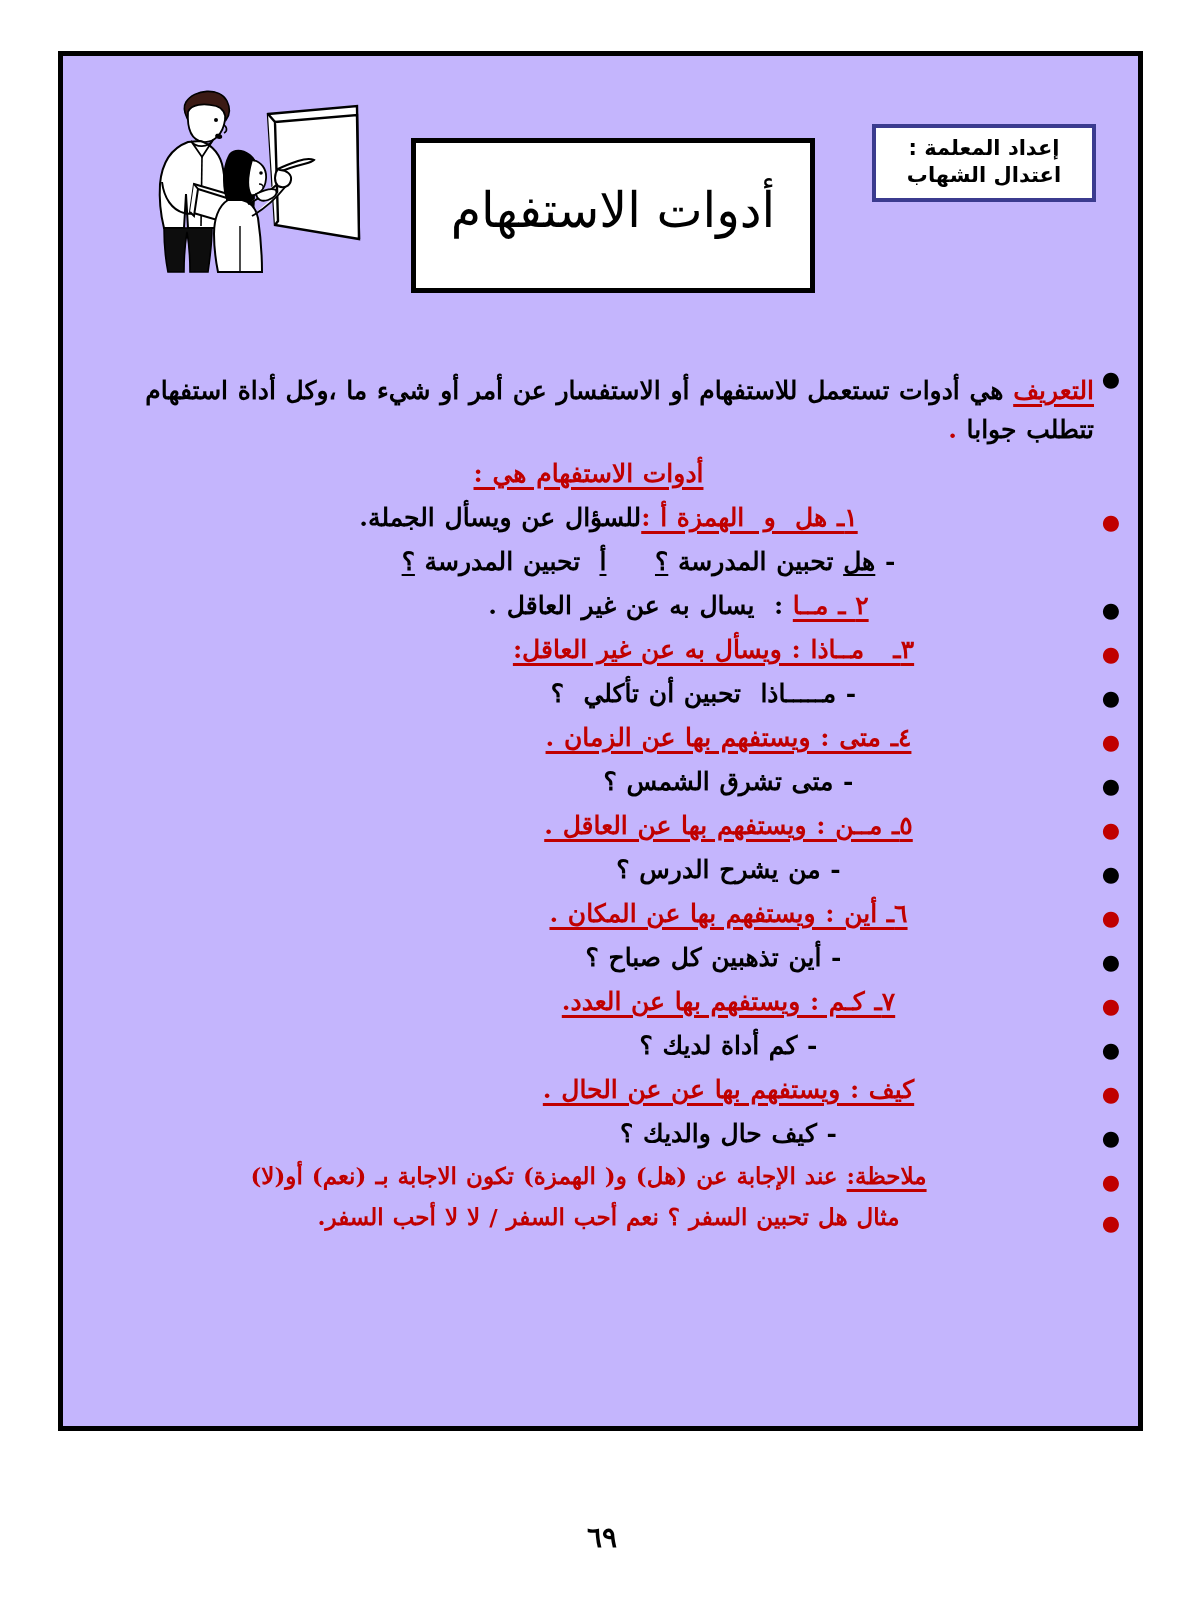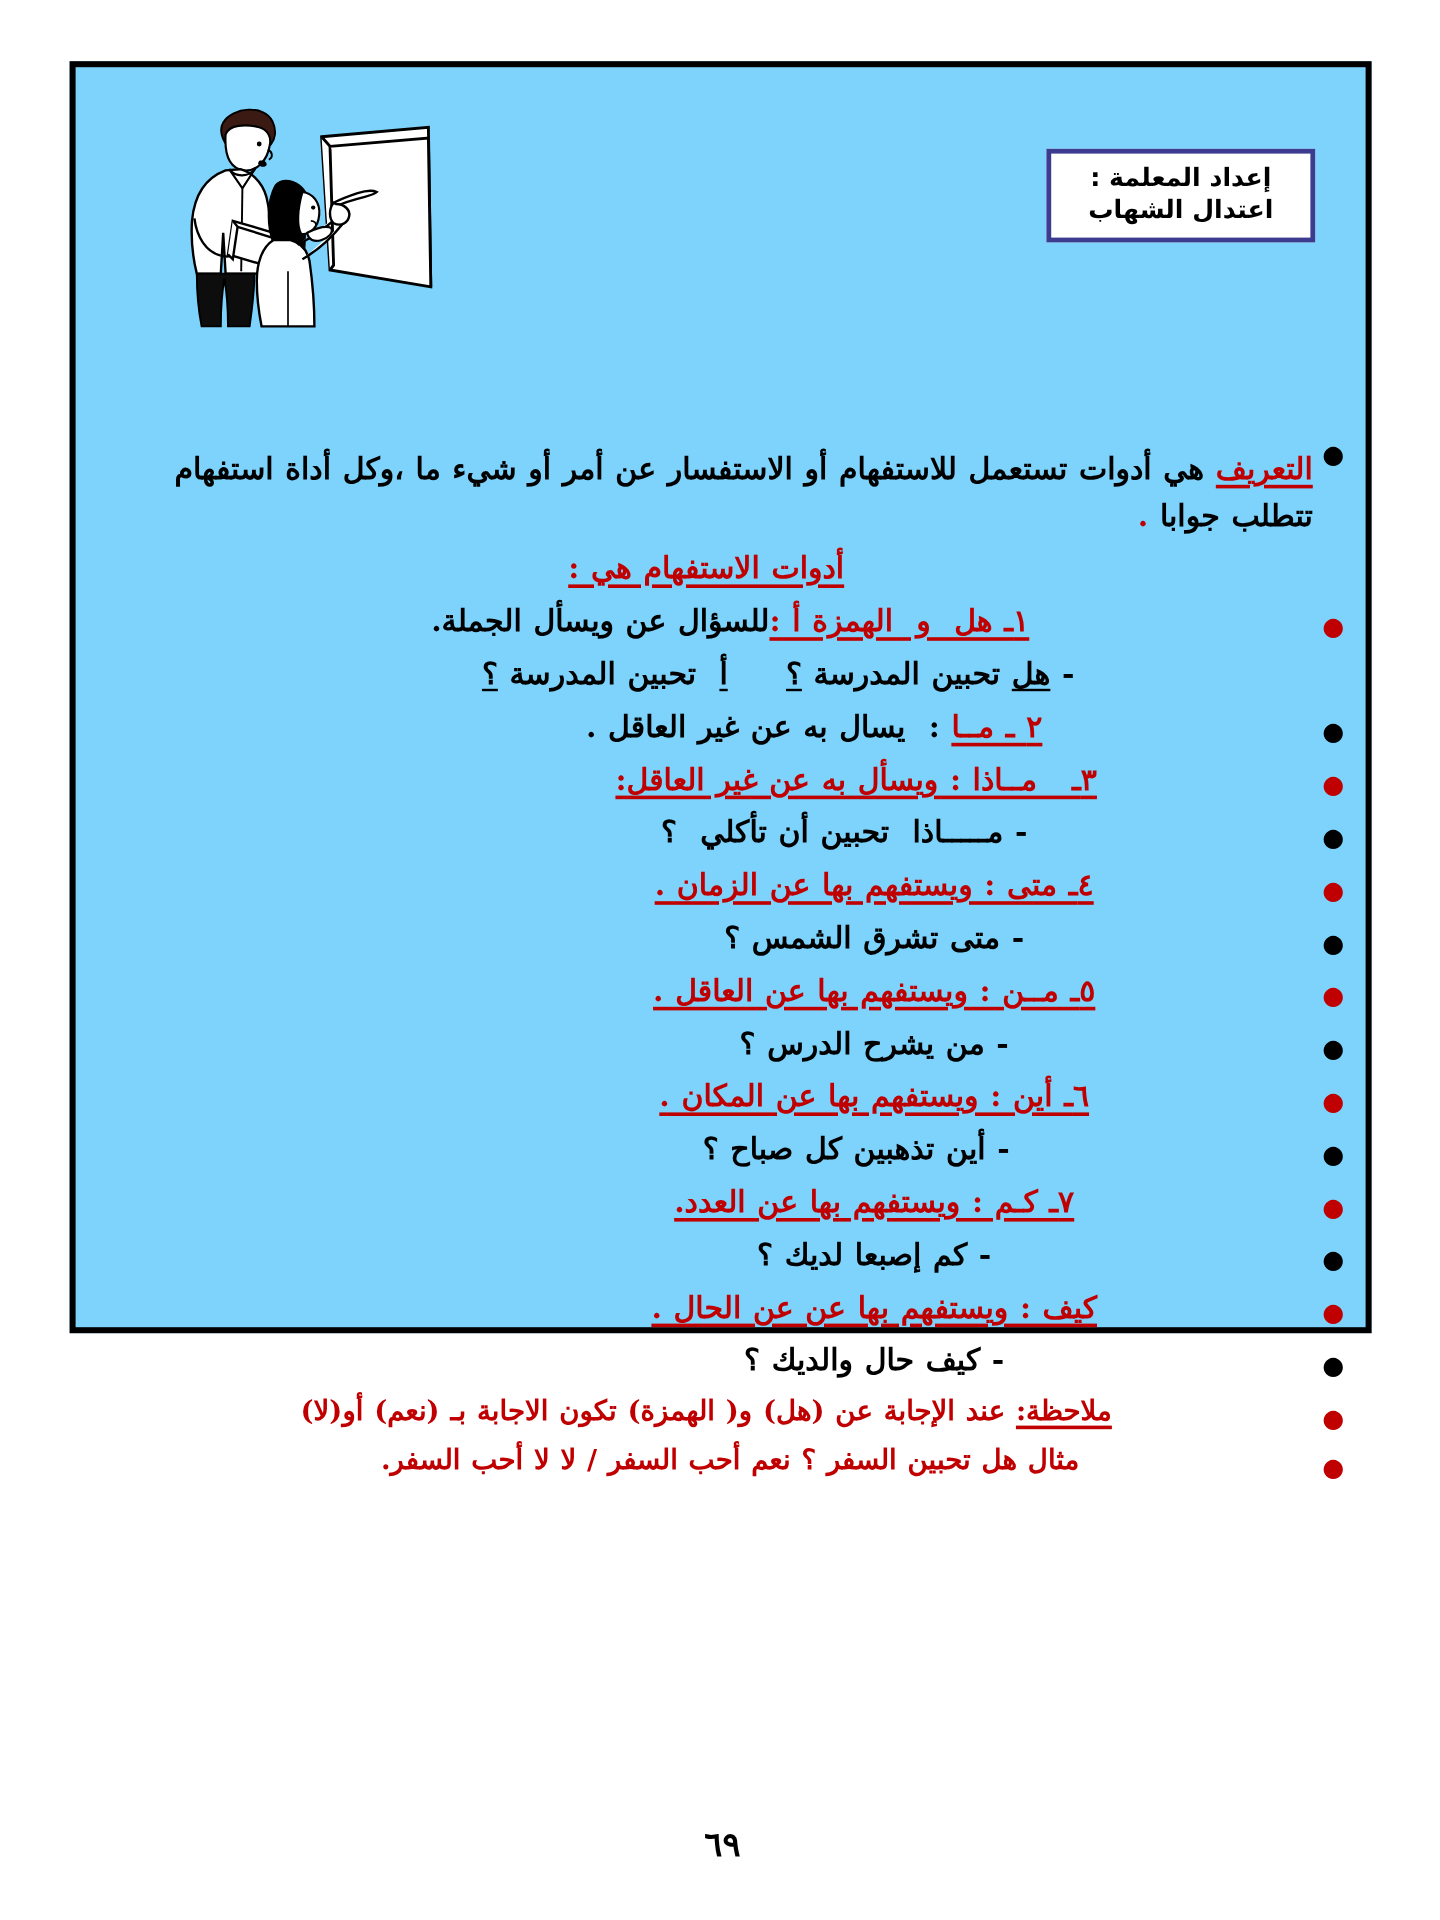--- a/index.html
+++ b/index.html
@@ -15,24 +15,24 @@
     position: relative;
     overflow: hidden;
   }
 
   
   .page-frame {
     position: absolute;
     left: 58px;
     top: 51px;
     width: 1085px;
-    height: 1060px;
+    height: 1380px;
     border: 5px solid #000000;
     box-sizing: border-box;
-    background: #7dd3fc;
+    background: #c4b5fd;
   }
 
   .page-inner {
     position: relative;
     width: 100%;
     height: 100%;
     box-sizing: border-box;
   }
 
   
@@ -174,20 +174,23 @@
 <div class="page-frame">
   <div class="page-inner">
 
     <div class="header-band">
 
       <div class="author-box">
         <div class="author-line">إعداد المعلمة :</div>
         <div class="author-line">اعتدال الشهاب</div>
       </div>
 
+      <div class="title-box">
+        <div class="title-text">أدوات الاستفهام</div>
+      </div>
 
       <div class="teacher-art">
         <svg viewBox="0 0 250 200" width="250" height="200" xmlns="http://www.w3.org/2000/svg">
 
           <g fill="#ffffff" stroke="#000000" stroke-width="2.4">
             <path d="M140 38 L229 30 L231 163 L147 149 Z"></path>
             <path d="M140 38 L147 46 L150 145 L147 149"></path>
             <path d="M147 46 L229 39 L231 163"></path>
           </g>
 
@@ -288,21 +291,21 @@
         <div class="row">
           <div class="bullet black">●</div>
           <div class="row-body ind5"><span class="seg u-none" style="color: rgb(0, 0, 0); margin-top: 37px;">- أين تذهبين كل صباح ؟</span></div>
         </div>
         <div class="row">
           <div class="bullet red">●</div>
           <div class="row-body ind6"><span class="seg u-red" style="color: rgb(192, 0, 0);">٧ـ كـم : ويستفهم بها عن العدد.</span></div>
         </div>
         <div class="row">
           <div class="bullet black">●</div>
-          <div class="row-body ind6"><span class="seg u-none" style="color: rgb(0, 0, 0);">- كم إصبعا لديك ؟</span></div>
+          <div class="row-body ind6"><span class="seg u-none" style="color: rgb(0, 0, 0);">- كم أداة لديك ؟</span></div>
         </div>
         <div class="row">
           <div class="bullet red">●</div>
           <div class="row-body ind6"><span class="seg u-red" style="color: rgb(192, 0, 0);">كيف : ويستفهم بها عن عن الحال .</span></div>
         </div>
         <div class="row">
           <div class="bullet black">●</div>
           <div class="row-body ind6"><span class="seg u-none" style="color: rgb(0, 0, 0);">- كيف حال والديك ؟</span></div>
         </div>
         <div class="row">

